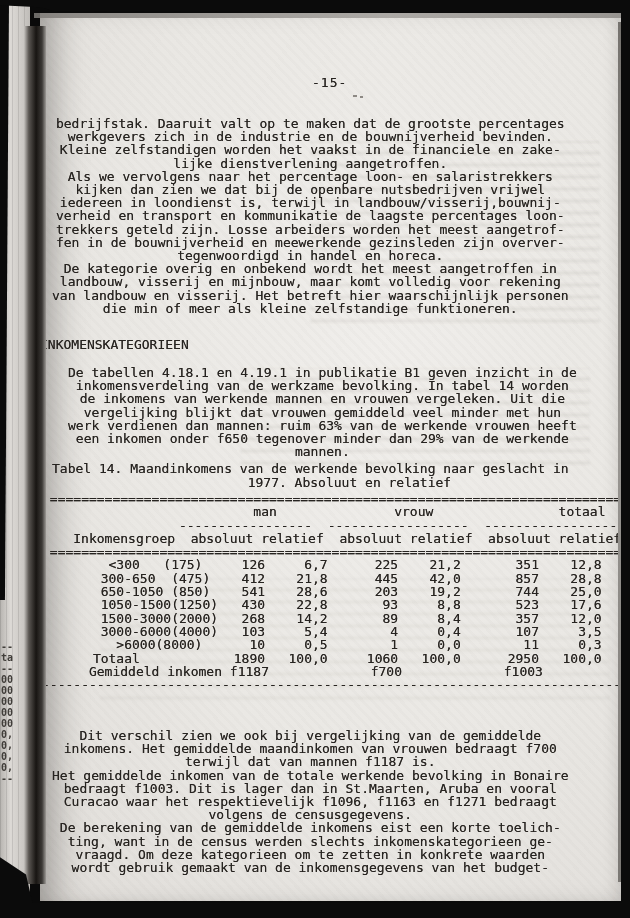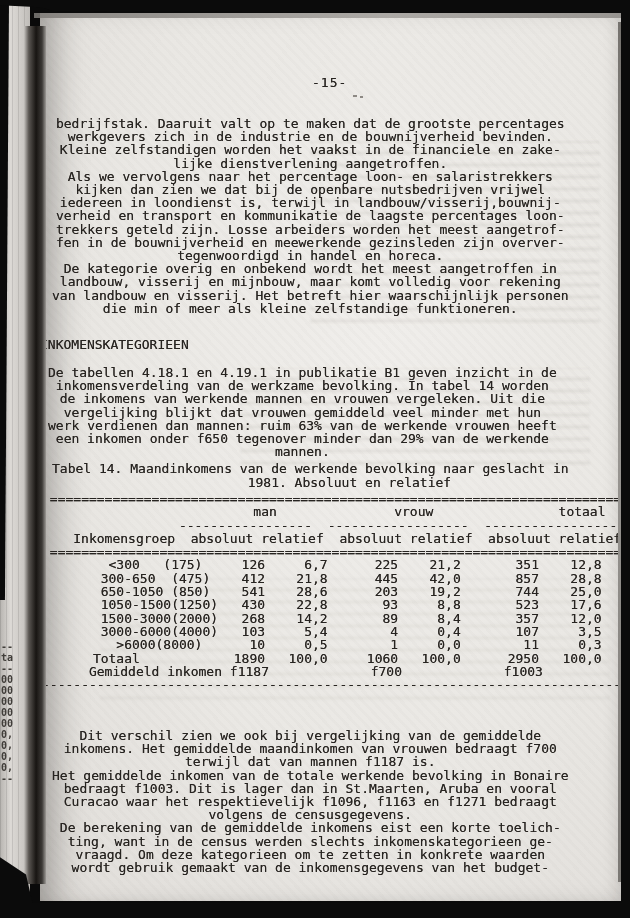--- a/index.html
+++ b/index.html
@@ -93,30 +93,30 @@
 trekkers geteld zijn. Losse arbeiders worden het meest aangetrof-
 fen in de bouwnijverheid en meewerkende gezinsleden zijn overver-
 tegenwoordigd in handel en horeca.
 De kategorie overig en onbekend wordt het meest aangetroffen in
 landbouw, visserij en mijnbouw, maar komt volledig voor rekening
 van landbouw en visserij. Het betreft hier waarschijnlijk personen
 die min of meer als kleine zelfstandige funktioneren.</div>
 
     <div class="txt" style="left:0;top:325px;">INKOMENSKATEGORIEEN</div>
 
-    <div class="txt" style="left:8px;top:353px;">De tabellen 4.18.1 en 4.19.1 in publikatie B1 geven inzicht in de
+    <div class="txt" style="left:28px;top:353px;">De tabellen 4.18.1 en 4.19.1 in publikatie B1 geven inzicht in de
 inkomensverdeling van de werkzame bevolking. In tabel 14 worden
 de inkomens van werkende mannen en vrouwen vergeleken. Uit die
 vergelijking blijkt dat vrouwen gemiddeld veel minder met hun
 werk verdienen dan mannen: ruim 63% van de werkende vrouwen heeft
 een inkomen onder f650 tegenover minder dan 29% van de werkende
 mannen.</div>
 
     <div class="txt caption" style="left:12px;top:449px;">Tabel 14. Maandinkomens van de werkende bevolking naar geslacht in
-          1981. Absoluut en relatief</div>
+          1977. Absoluut en relatief</div>
 
     <div class="txt table-pre" style="left:2px;top:479px;">============================================================================
                      man               vrouw                totaal
               -----------------  ------------------  ------------------
 Inkomensgroep  absoluut relatief  absoluut relatief  absoluut relatief
 ============================================================================
   &lt;300   (175)     126     6,7      225    21,2       351    12,8
  300-650  (475)    412    21,8      445    42,0       857    28,8
  650-1050 (850)    541    28,6      203    19,2       744    25,0
  1050-1500(1250)   430    22,8       93     8,8       523    17,6

